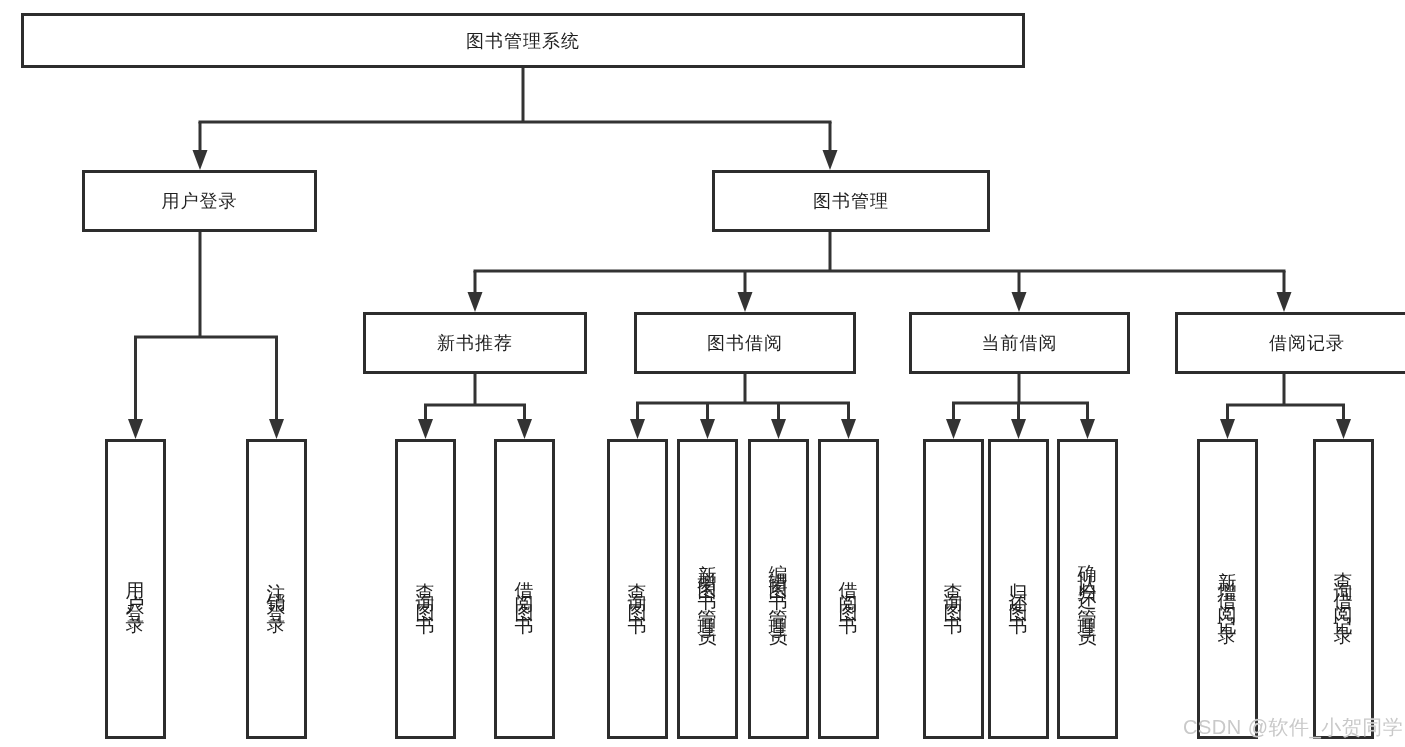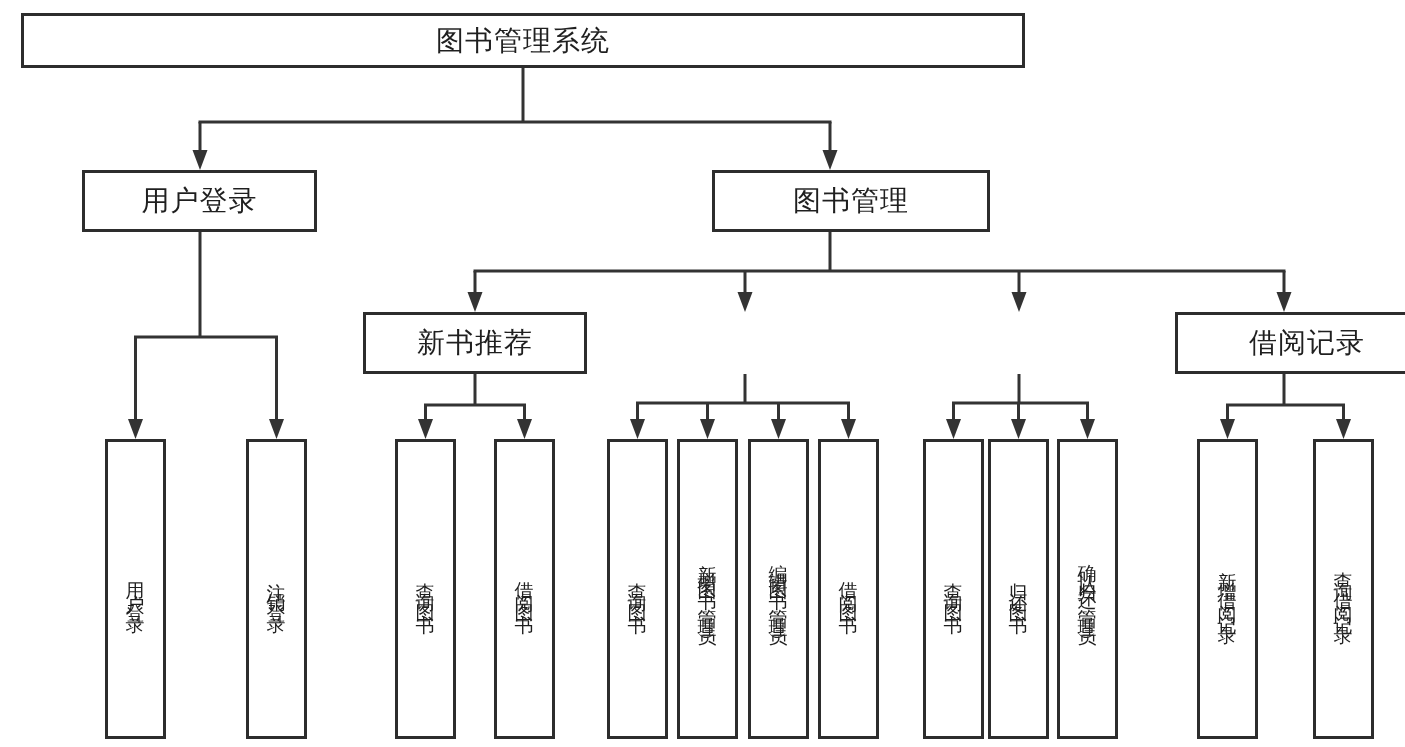--- a/index.html
+++ b/index.html
@@ -16,21 +16,21 @@
     box-sizing:border-box;
     border:3px solid #2d2d2d;
     background:#ffffff;
     color:#1f1f1f;
     display:flex;
     align-items:center;
     justify-content:center;
     text-align:center;
   }
   .box.h{
-    font-size:28px;
+    font-size:18px;
     letter-spacing:1px;
     line-height:1;
   }
   .box.v{
     writing-mode:vertical-rl;
     text-orientation:mixed;
     font-size:19px;
     letter-spacing:11px;
     line-height:1;
     padding:6px 0;
@@ -142,33 +142,36 @@
       <polygon points="1336,419 1351,419 1343.5,439"></polygon>
     </g>
   </svg>
 
   <div class="box h" id="root-box">图书管理系统</div>
 
   <div class="box h" id="n-user-login">用户登录</div>
   <div class="box h" id="n-book-mgmt">图书管理</div>
 
   <div class="box h" id="n-new-rec">新书推荐</div>
+  <div class="box h" id="n-borrow">图书借阅</div>
+  <div class="box h" id="n-current">当前借阅</div>
   <div class="box h" id="n-records">借阅记录</div>
 
   <div class="box v leaf" id="l-user-login">用户登录</div>
   <div class="box v leaf" id="l-logout">注销登录</div>
 
   <div class="box v leaf" id="l-query-rec">查询图书</div>
   <div class="box v leaf" id="l-borrow-rec">借阅图书</div>
 
   <div class="box v leaf" id="l-query-bor">查询图书</div>
   <div class="box v leaf tight" id="l-add-admin">新增图书（管理员）</div>
   <div class="box v leaf tight" id="l-edit-admin">编辑图书（管理员）</div>
   <div class="box v leaf" id="l-borrow-books">借阅图书</div>
 
   <div class="box v leaf" id="l-query-cur">查询图书</div>
   <div class="box v leaf" id="l-return-books">归还图书</div>
   <div class="box v leaf tight" id="l-confirm-adm">确认归还（管理员）</div>
 
   <div class="box v leaf" id="l-add-record">新增借阅记录</div>
   <div class="box v leaf" id="l-query-record">查询借阅记录</div>
 
+  <div id="watermark">CSDN @软件_小贺同学</div>
 </div>
 
 </body></html>

